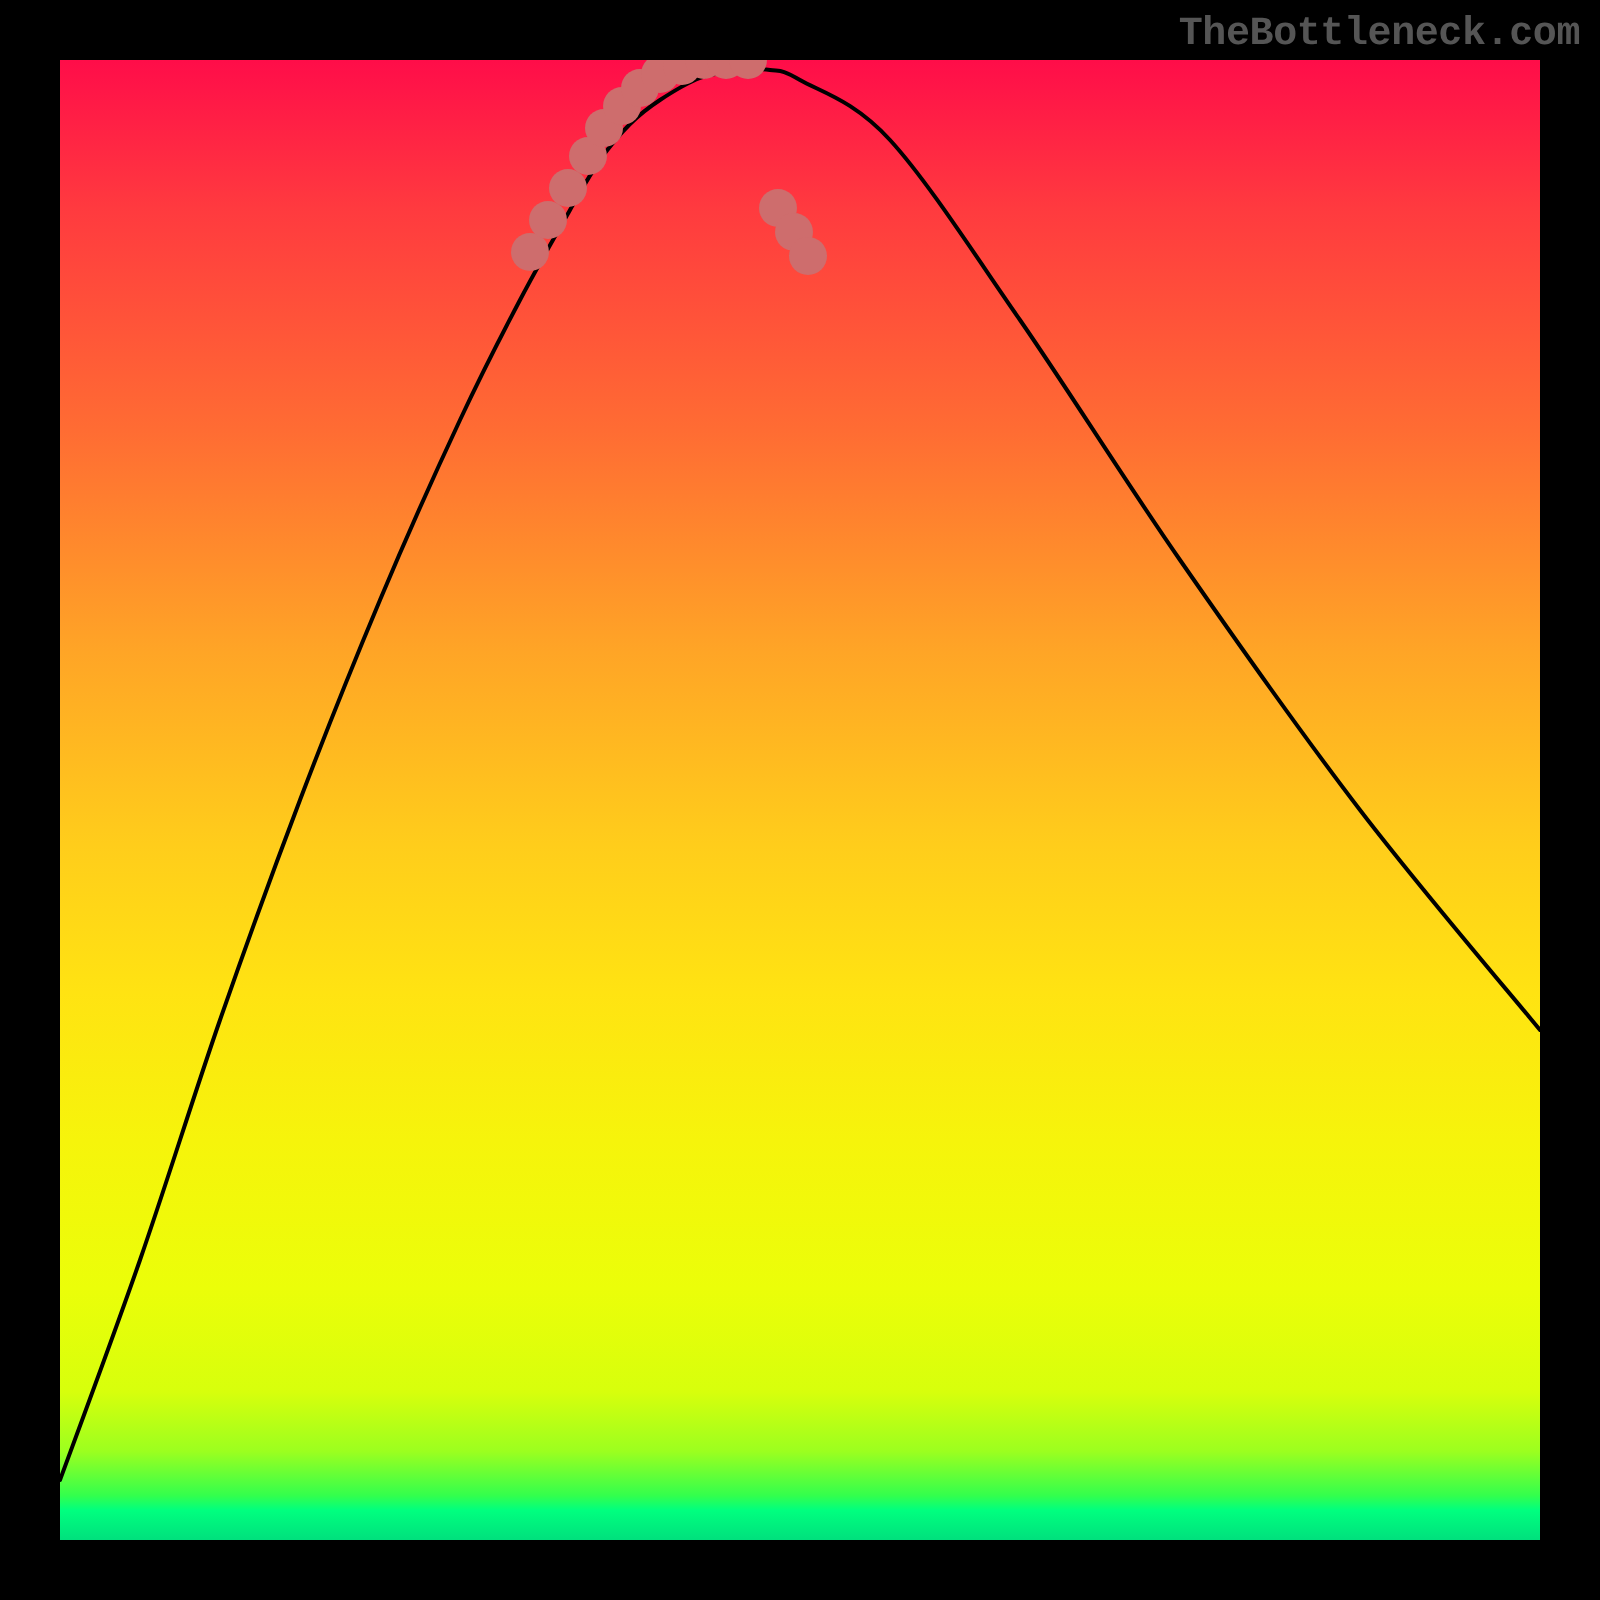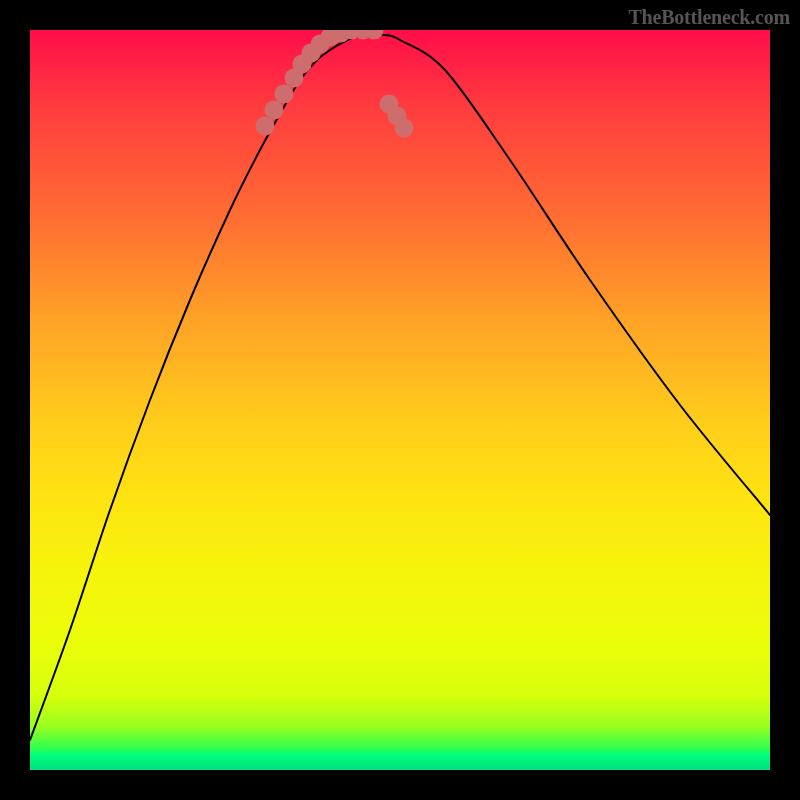--- a/index.html
+++ b/index.html
@@ -11,21 +11,21 @@
     position: relative;
     width: 800px;
     height: 800px;
     background: #000;
     overflow: hidden;
   }
   .watermark {
     position: absolute;
     top: 6px;
     right: 10px;
-    font-family: Liberation Serif, serif;
+    font-family: Liberation Mono, monospace;
     font-size: 20px;
     font-weight: 600;
     color: #555;
     letter-spacing: -0.2px;
     z-index: 5;
     text-align: center;
   }
   .plot-frame {
     position: absolute;
     left: 30px;

